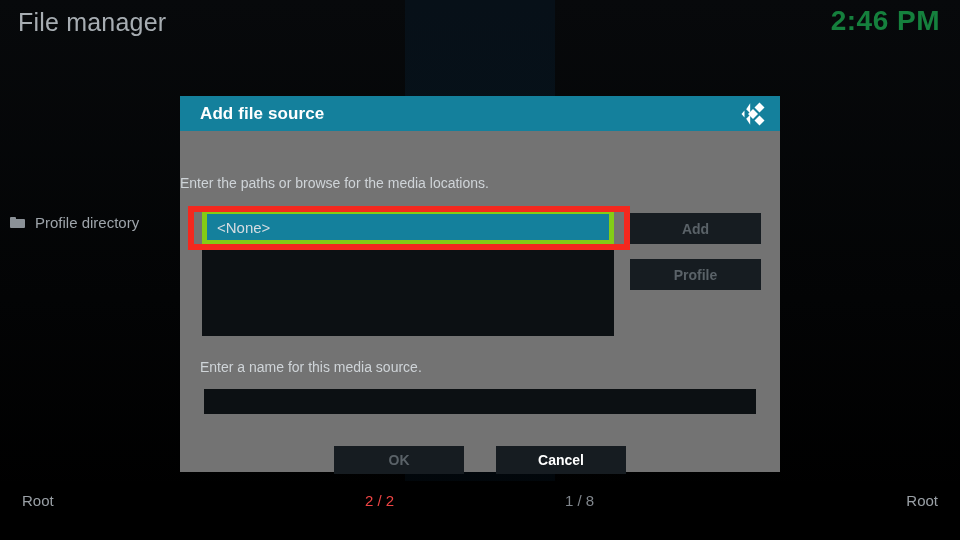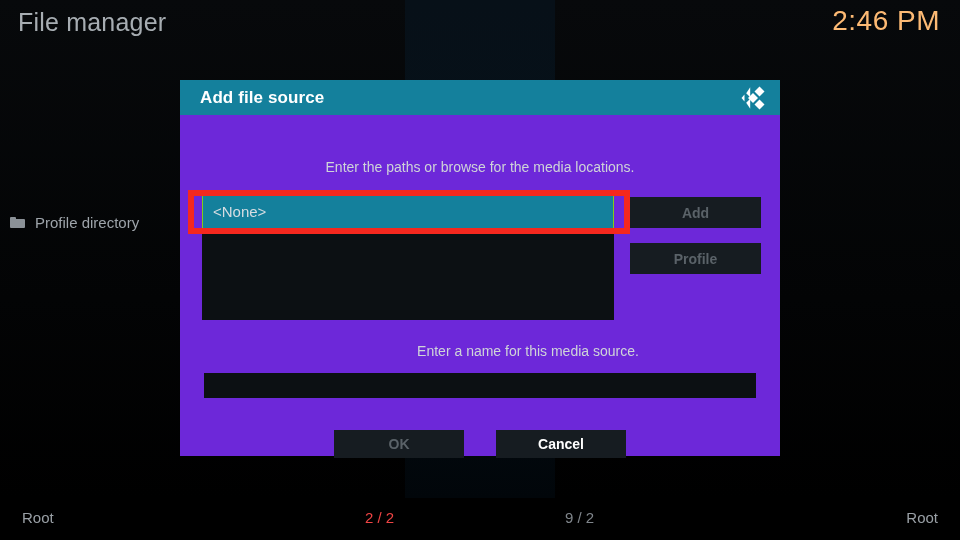--- a/index.html
+++ b/index.html
@@ -42,22 +42,22 @@
     left: 18px; top: 8px;
     font-size: 25px;
     color: #a7adb2;
     font-weight: 400;
     letter-spacing: 0.2px;
   }
   .clock {
     position: absolute;
     right: 20px; top: 5px;
     font-size: 28px;
-    color: #fdba74;
-    font-weight: 400;
+    color: #15803d;
+    font-weight: 700;
     letter-spacing: 0.5px;
   }
 
   
   .file-list {
     position: absolute;
     left: 0; top: 205px;
     width: 180px;
   }
   .file-row {
@@ -91,36 +91,36 @@
   }
   .file-label {
     font-size: 15px;
     color: #9ea4aa;
     white-space: nowrap;
   }
 
   
   .statusbar {
     position: absolute;
-    left: 0; bottom: 0;
+    left: 0; bottom: 17px;
     width: 960px; height: 42px;
     background: #000;
   }
   .status-item { position: absolute; font-size: 15px; color: #9aa0a6; top: 11px; }
   .st-left    { left: 22px; }
   .st-midl    { left: 365px; color: #ef4444; }
   .st-midr    { left: 565px; color: #80868c; }
   .st-right   { right: 22px; }
 
   
   #dialog {
     position: absolute;
-    left: 180px; top: 80px;
+    left: 180px; top: 96px;
     width: 600px; height: 376px;
-    background: #6d28d9;
+    background: #737373;
     box-shadow: 0 0 0 0 rgba(0,0,0,0);
   }
   .dlg-titlebar {
     position: relative;
     height: 35px;
     background: #14809c;
     display: flex;
     align-items: center;
   }
   .dlg-title {
@@ -136,42 +136,42 @@
     transform: translateY(-50%);
     width: 26px; height: 26px;
   }
 
   .dlg-body { position: relative; height: 341px; }
 
   .hint-top {
     position: absolute;
     left: 0; top: 44px;
     width: 600px;
-    text-align: center;
+    text-align: left;
     font-size: 14px;
     color: #cfd4d8;
   }
 
   
   .path-listbox {
     position: absolute;
     left: 22px; top: 78px;
     width: 412px; height: 127px;
     background: #0c1013;
   }
   .path-item {
     height: 36px;
     display: flex;
     align-items: center;
     padding-left: 10px;
     box-sizing: border-box;
   }
   .path-item.selected {
     background: #14809c;
-    border: 1px solid #84cc16;
+    border: 5px solid #84cc16;
     box-sizing: border-box;
   }
   .path-item-text {
     font-size: 15px;
     color: #d7dde2;
   }
 
   
   .annot-rect {
     position: absolute;
@@ -201,23 +201,23 @@
     margin-bottom: 15px;
     border: none;
     box-sizing: border-box;
   }
   .dlg-btn.disabled { color: #5a6268; }
 
   .hint-bottom {
     position: absolute;
     left: 0; top: 228px;
     width: 696px;
-    text-align: center;
     font-size: 14px;
     color: #cfd4d8;
+    padding-left: 20px;
   }
 
   .name-input {
     position: absolute;
     left: 24px; top: 258px;
     width: 552px; height: 25px;
     background: #0c1013;
     display: flex;
     align-items: center;
     padding: 0 8px;
@@ -264,21 +264,21 @@
   <div class="file-list">
     <div class="file-row">
       <span class="folder-icon"></span>
       <span class="file-label">Profile directory</span>
     </div>
   </div>
 
   <div class="statusbar">
     <span class="status-item st-left">Root</span>
     <span class="status-item st-midl">2 / 2</span>
-    <span class="status-item st-midr">9 / 2</span>
+    <span class="status-item st-midr">1 / 8</span>
     <span class="status-item st-right">Root</span>
   </div>
 
   <div id="dialog">
 
     <div class="dlg-titlebar">
       <span class="dlg-title">Add file source</span>
       <span class="kodi-logo">
         <svg viewBox="0 0 26 26" width="26" height="26" aria-hidden="true">
           <polygon points="4.5,9.5 4.5,16.5 1.5,13" fill="#ffffff"></polygon>

